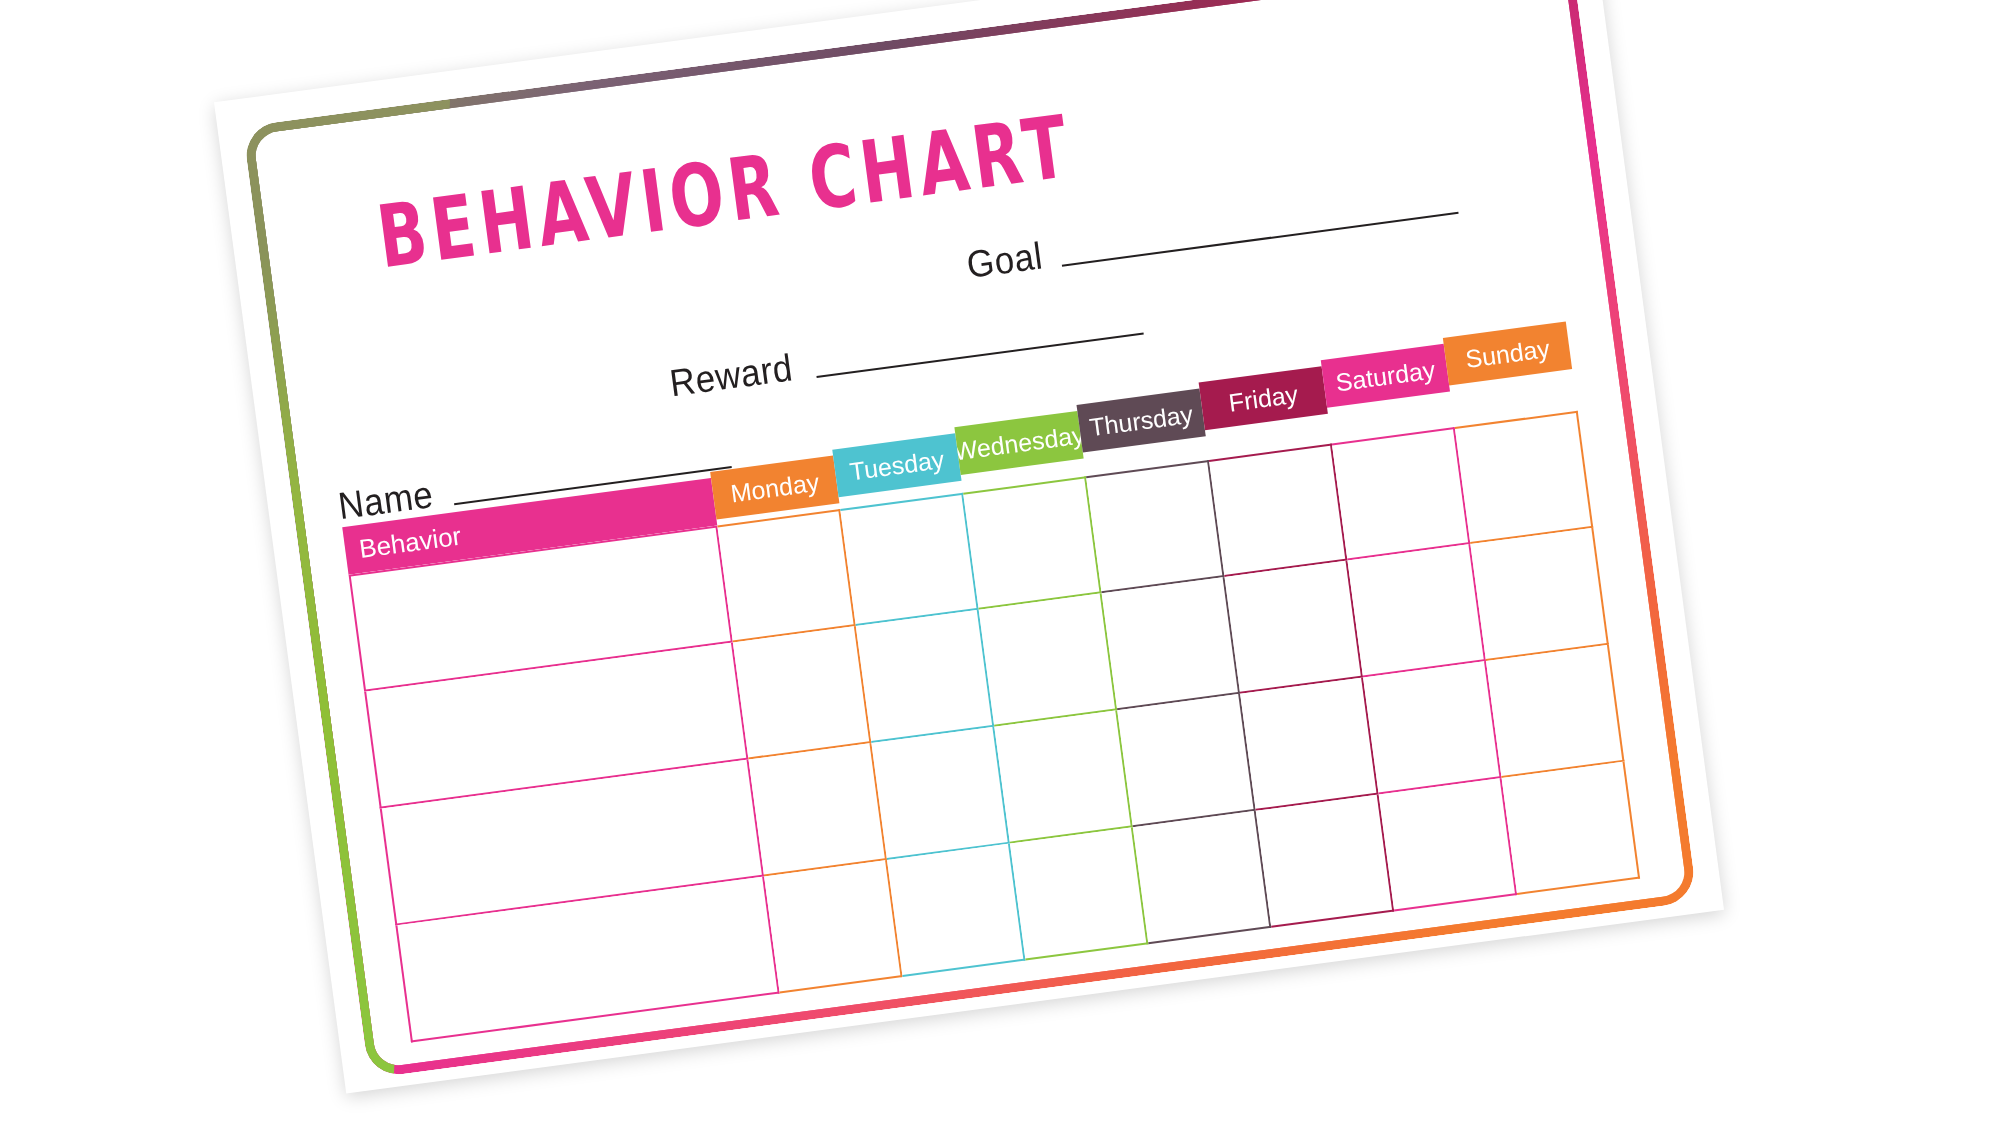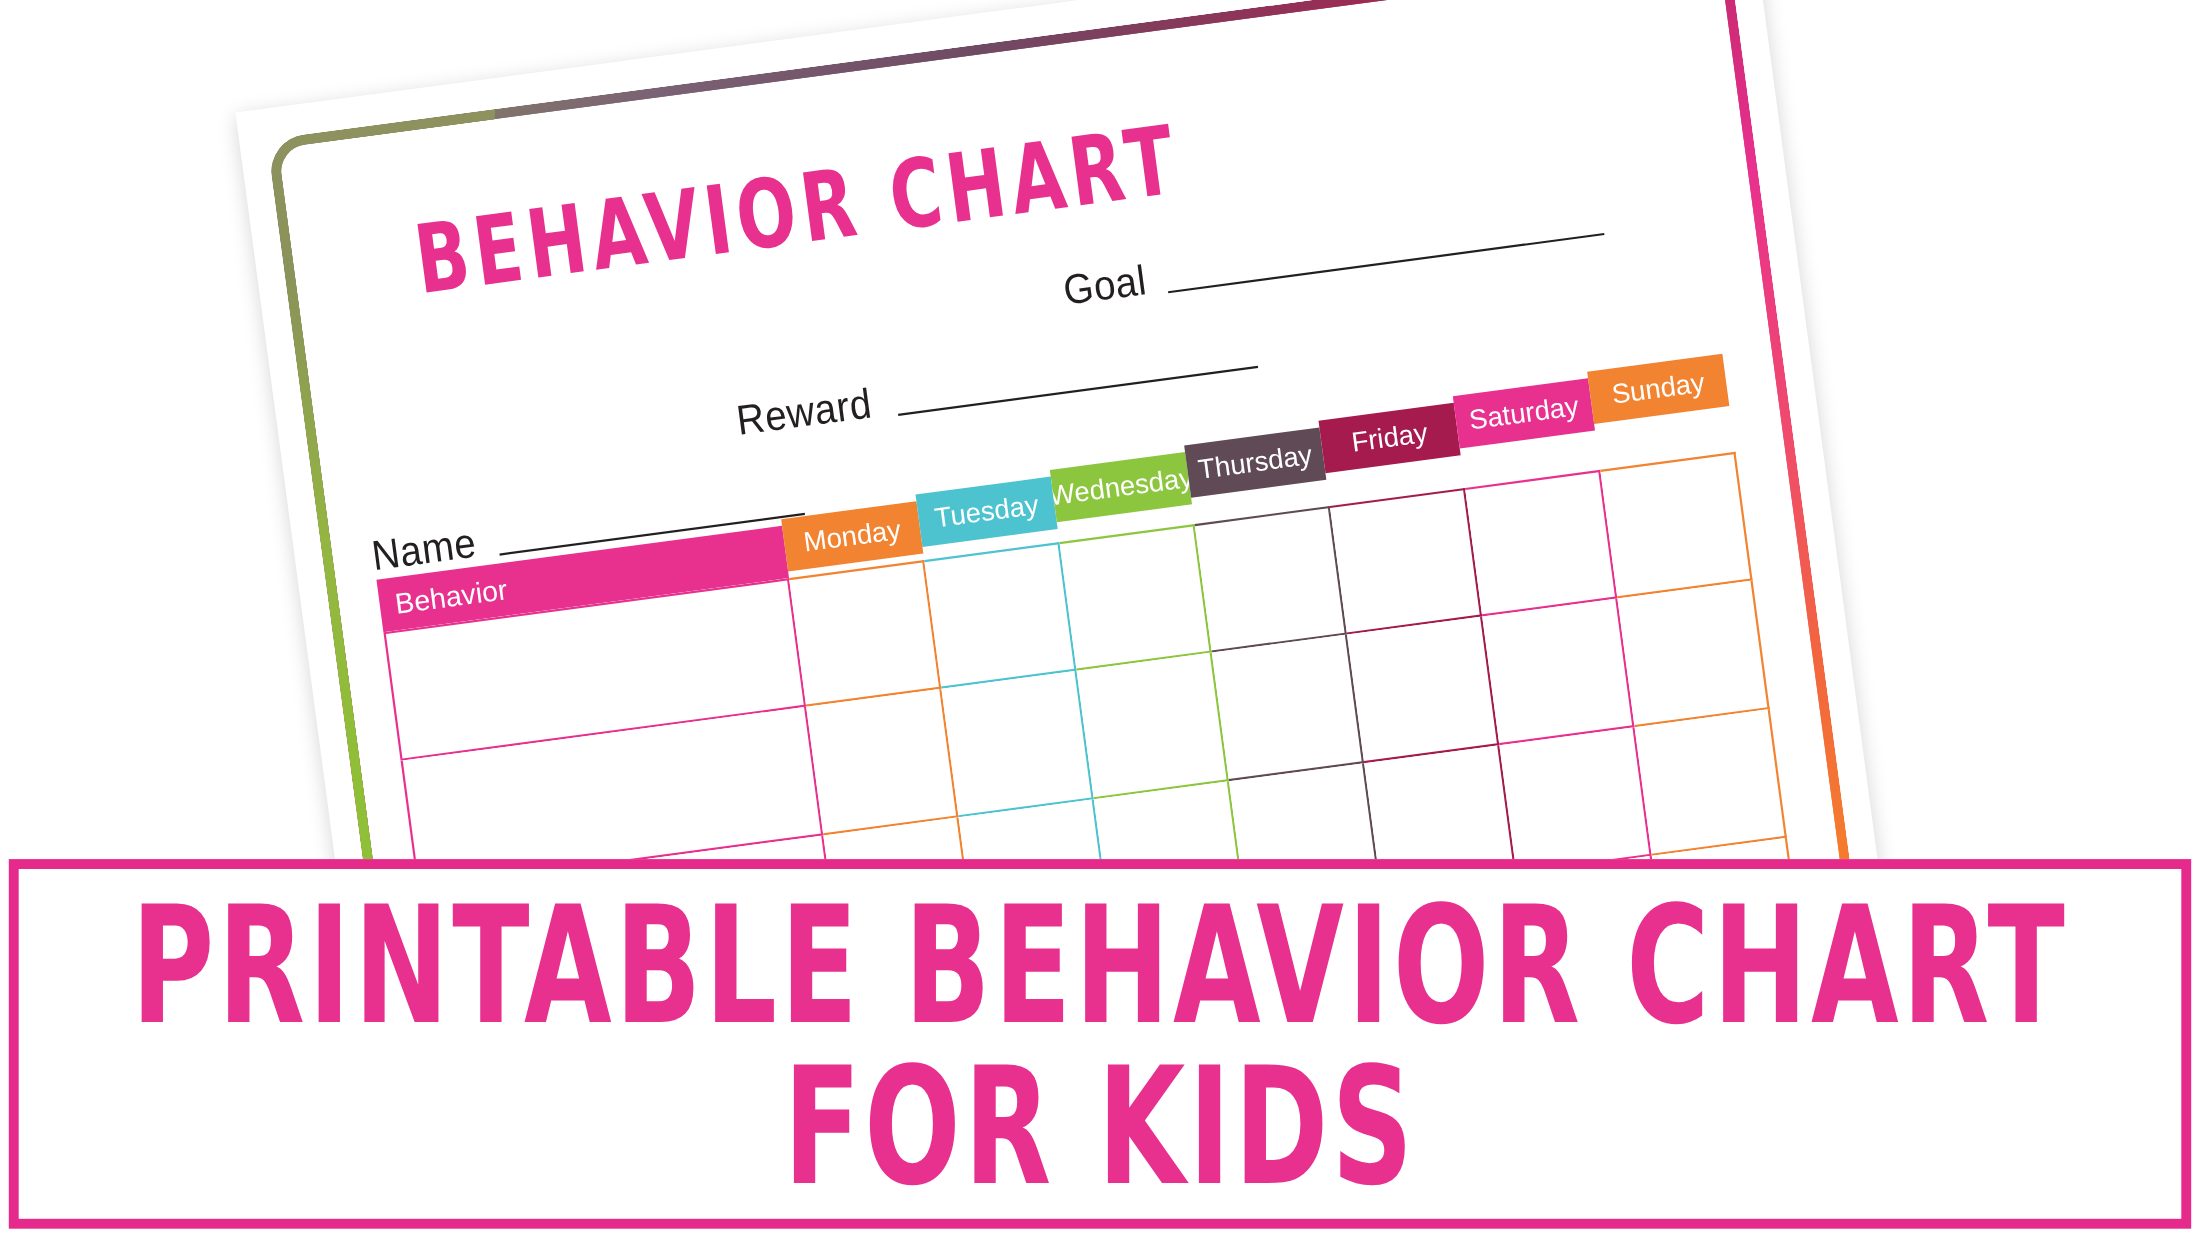--- a/index.html
+++ b/index.html
@@ -270,18 +270,14 @@
             <div class="grid-cell" style="border-color: rgb(95, 74, 85);"></div>
             <div class="grid-cell" style="border-color: rgb(165, 27, 78);"></div>
             <div class="grid-cell" style="border-color: rgb(232, 48, 143);"></div>
             <div class="grid-cell" style="border-color: rgb(242, 131, 48);"></div>
           </div>
         </div>
     </div>
 
   </div>
 
-  <div class="banner">
-    <div class="banner-line l1">PRINTABLE BEHAVIOR CHART</div>
-    <div class="banner-line l2">FOR KIDS</div>
-  </div>
 
 </div>
 
 </body></html>

